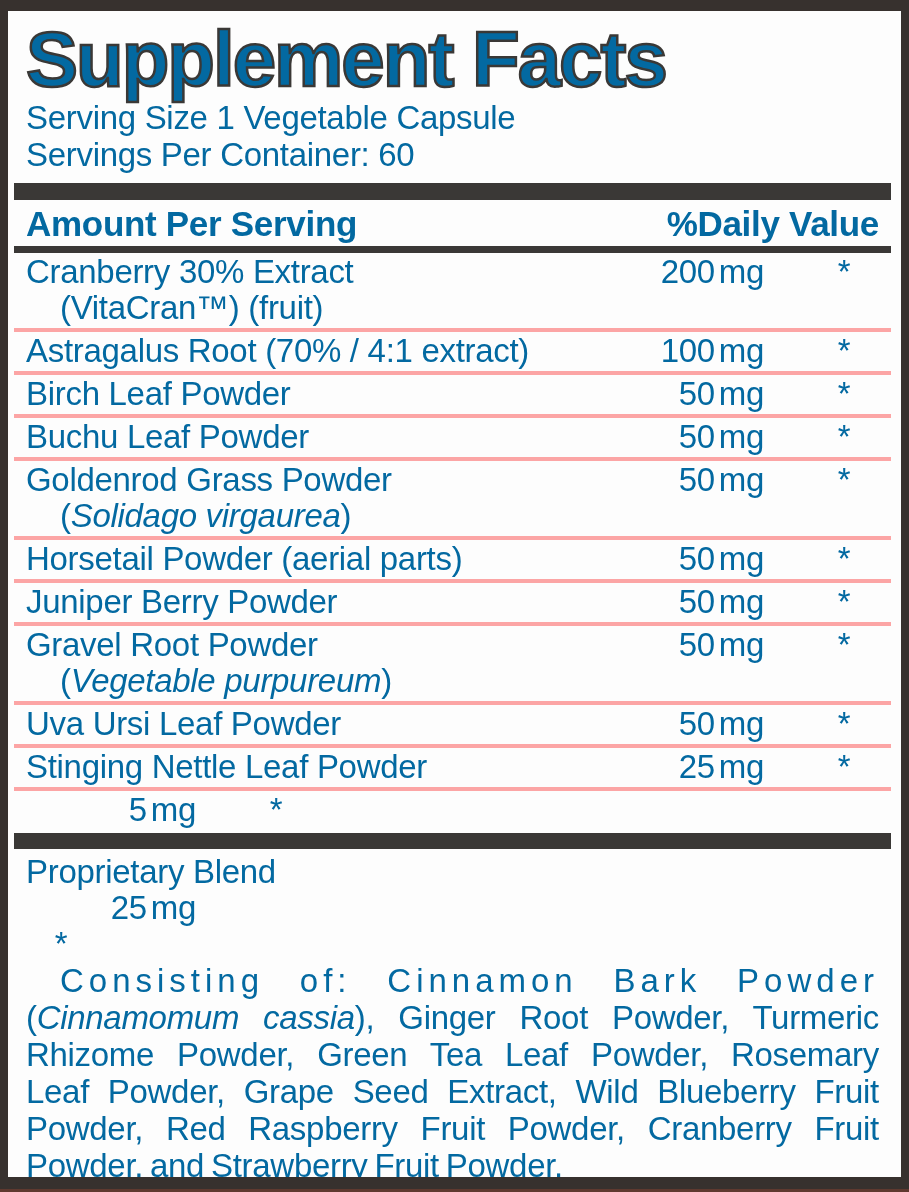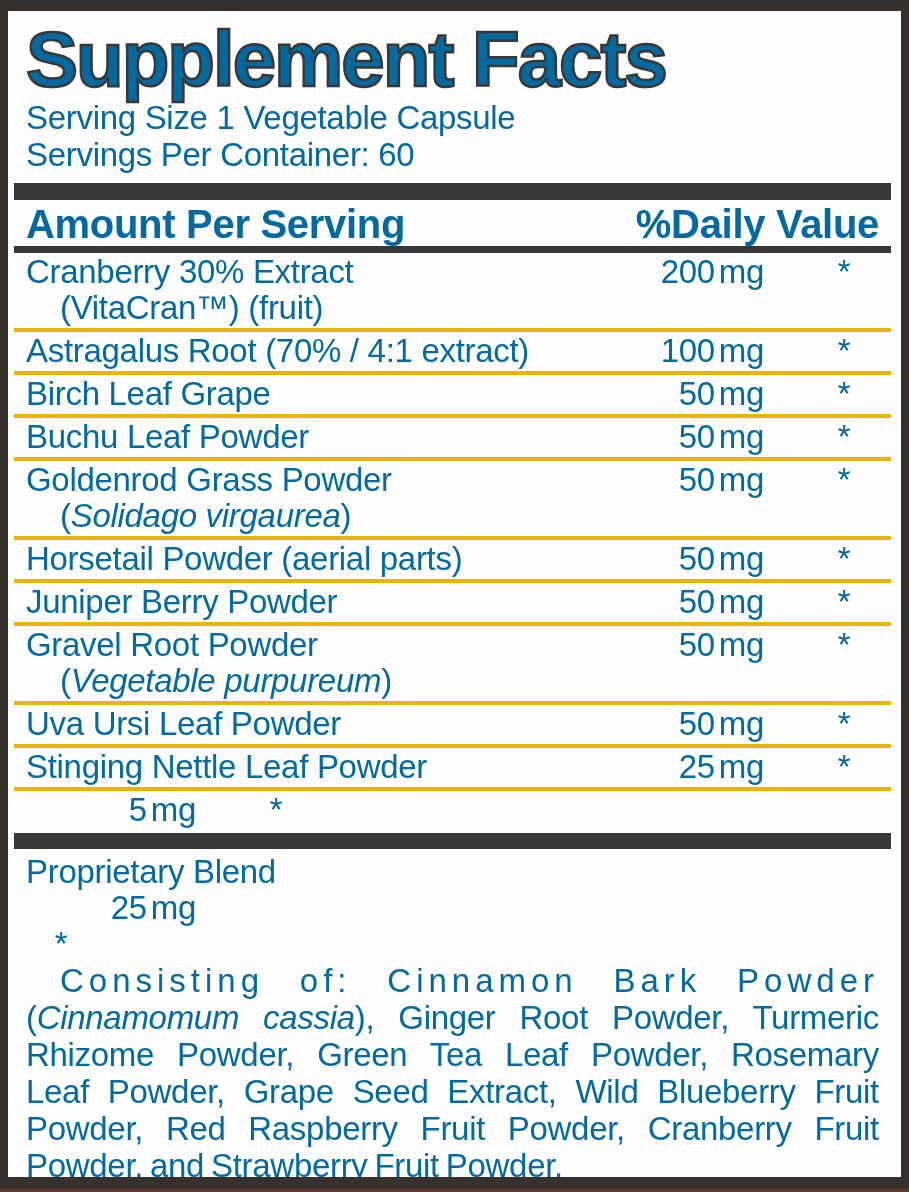--- a/index.html
+++ b/index.html
@@ -43,36 +43,36 @@
     height: 17px;
     background: #3a3836;
     margin: 10px -12px 0 -12px;
   }
   .bar.mid { height: 16px; margin-top: 3px; }
   .bar.low { height: 16px; margin-top: 5px; }
   .thead {
     display: flex;
     justify-content: space-between;
     font-weight: bold;
-    font-size: 40px;
+    font-size: 35px;
     line-height: 38px;
     padding: 5px 12px 3px 12px;
     margin: 0 -12px;
     border-bottom: 7px solid #3a3836;
     letter-spacing: -0.3px;
   }
   .row {
     display: flex;
     align-items: flex-start;
     font-size: 33px;
     line-height: 36px;
     letter-spacing: -0.3px;
     padding: 1px 12px 2px 12px;
     margin: 0 -12px;
-    border-bottom: 4px solid #eab308;
+    border-bottom: 4px solid #fca5a5;
   }
   .row:last-child { border-bottom: none; }
   .cell.name { flex: 1; }
   .n2 { padding-left: 34px; }
   .cell.amount {
     width: 170px;
     text-align: right;
     padding-right: 45px;
     word-spacing: -5px;
     flex: none;
@@ -143,21 +143,21 @@
       </div>
       <div class="row">
         <div class="cell name">
           <div class="n1">Astragalus Root (70% / 4:1 extract)</div>
         </div>
         <div class="cell amount">100 mg</div>
         <div class="cell dv">*</div>
       </div>
       <div class="row">
         <div class="cell name">
-          <div class="n1">Birch Leaf Grape</div>
+          <div class="n1">Birch Leaf Powder</div>
         </div>
         <div class="cell amount">50 mg</div>
         <div class="cell dv">*</div>
       </div>
       <div class="row">
         <div class="cell name">
           <div class="n1">Buchu Leaf Powder</div>
         </div>
         <div class="cell amount">50 mg</div>
         <div class="cell dv">*</div>

